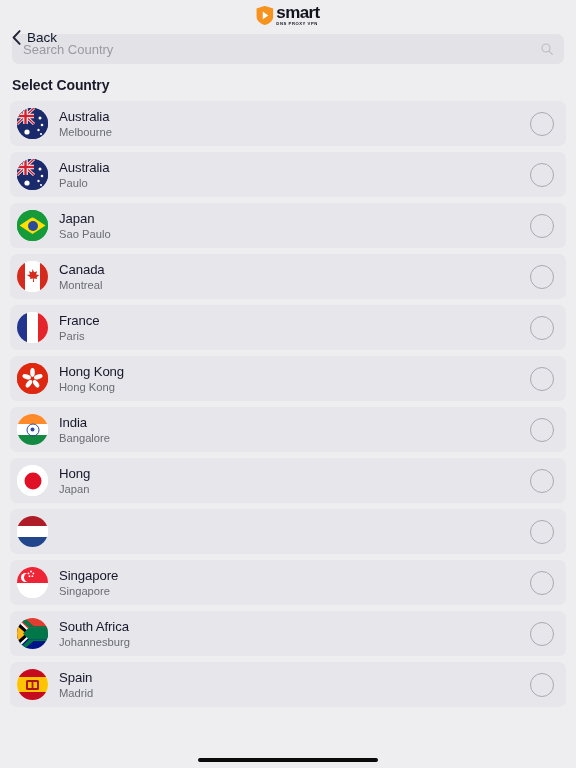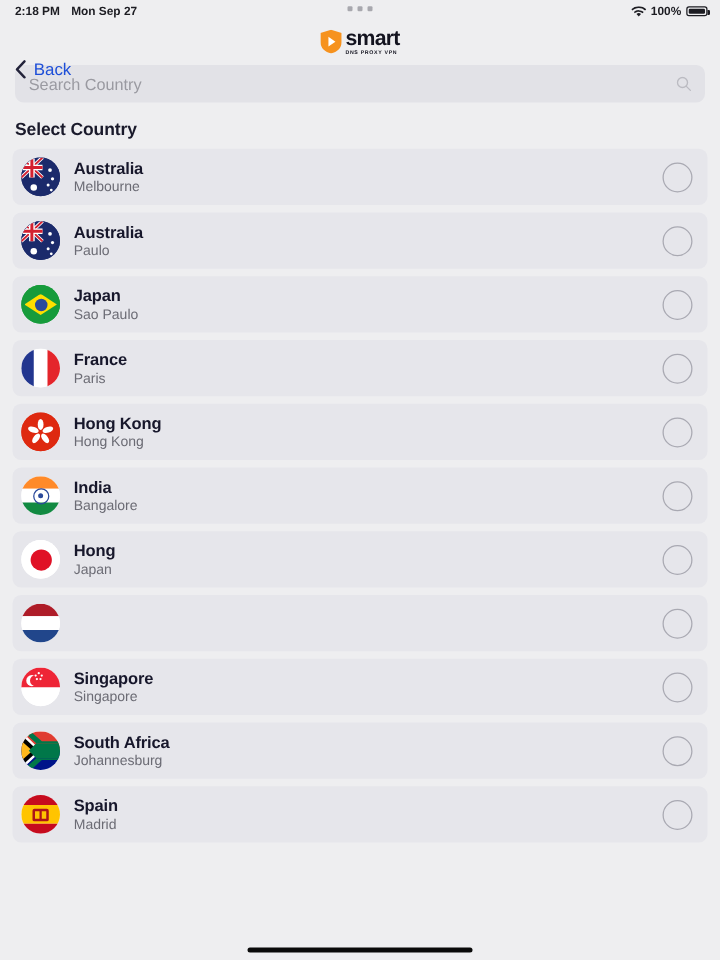--- a/index.html
+++ b/index.html
@@ -24,21 +24,21 @@
   .handle-dots i { width:4px; height:4px; background:#a8a8ae; border-radius:1px; display:block; }
   .wifi-ic { display:block; }
   .batt { width:17px; height:8.5px; border:1px solid #1c1c22; border-radius:2.2px;
     position:relative; padding:1px; }
   .batt::after { content:""; position:absolute; right:-2.6px; top:2.4px; width:1.6px;
     height:3.4px; background:#1c1c22; border-radius:0 1px 1px 0; }
   .batt i { display:block; height:100%; background:#1c1c22; border-radius:1px; }
 
   
   .navbar { height:30px; display:flex; align-items:center; padding:0 12px; position:relative; }
-  .back-btn { display:flex; align-items:center; gap:6px; color:#1d4ed8;
+  .back-btn { display:flex; align-items:center; gap:6px; color:#0f172a;
     font-size:13.5px; cursor:pointer;margin-top:44px; }
   .chev { display:block; }
   .logo { position:absolute; left:50%; top:50%; transform:translate(-50%,-50%);
     display:flex; align-items:center; gap:3px; }
   .logo-shield { width:17px; height:19px; position:relative; }
   .logo-text { display:flex; flex-direction:column; align-items:flex-start; line-height:1; }
   .logo-word { font-size:17px; font-weight:bold; color:#13131f; letter-spacing:-0.6px; }
   .logo-sub { font-size:4.2px; font-weight:bold; color:#13131f; letter-spacing:0.55px; margin-top:1px; }
 
   
@@ -61,21 +61,21 @@
   
   .list { padding:0 10px; }
   .row {
     height:45px; background:#e6e6eb; border-radius:7px;
     display:flex; align-items:center; padding:0 12px 0 7px;
     margin-bottom:6px; cursor:pointer;
   }
   .flag { width:31px; height:31px; border-radius:50%; overflow:hidden;
     flex-shrink:0; position:relative; background:#fff; }
   .labels { margin-left:11px; display:flex; flex-direction:column; justify-content:center; gap:2px; }
-  .country { font-size:13.2px; font-weight:bold; color:#17172b; letter-spacing:-0.1px; }
+  .country { font-size:13.2px; font-weight:normal; color:#17172b; letter-spacing:-0.1px; }
   .city { font-size:11.2px; color:#6b6b74; }
   .radio { margin-left:auto; width:24px; height:24px; border-radius:50%;
     border:1.2px solid #a9a9b2; background:transparent; flex-shrink:0; }
 
   
   .home-ind { position:absolute; bottom:6px; left:50%; transform:translateX(-50%);
     width:180px; height:4px; background:#0a0a0a; border-radius:3px; }
 
   
   .f-layer { position:absolute; inset:0; }
@@ -109,42 +109,20 @@
   .za { background:#fff; }
   .es .top { position:absolute; left:0; right:0; top:0; height:25%; background:#c60b1e; }
   .es .mid { position:absolute; left:0; right:0; top:25%; height:50%; background:#ffc400; }
   .es .bot { position:absolute; left:0; right:0; bottom:0; height:25%; background:#c60b1e; }
 </style>
 </head>
 <body>
 
 <div id="app">
 
-  <div class="statusbar">
-    <div class="sb-left">
-      <span>2:18 PM</span>
-      <span>Mon Sep 27</span>
-    </div>
-    <div class="handle-dots">
-      <i></i>
-        <i></i>
-        <i></i>
-    </div>
-    <div class="sb-right">
-      <svg class="wifi-ic" width="12" height="9" viewBox="0 0 12 9">
-        <path d="M6 8.2 4.2 6.1a2.9 2.9 0 0 1 3.6 0Z" fill="#1c1c22"></path>
-        <path d="M6 4.4c-1.2 0-2.3.45-3.1 1.2l-.85-1A5.6 5.6 0 0 1 6 3.1c1.5 0 2.9.57 3.95 1.5l-.85 1A4.55 4.55 0 0 0 6 4.4Z" fill="#1c1c22"></path>
-        <path d="M6 1.45c-1.95 0-3.75.74-5.05 1.95L0 2.3A8.55 8.55 0 0 1 6 0c2.3 0 4.4.88 6 2.3l-.95 1.1A7.4 7.4 0 0 0 6 1.45Z" fill="#1c1c22"></path>
-      </svg>
-      <span>100%</span>
-      <span class="batt">
-          <i style="width:100%"></i>
-        </span>
-    </div>
-  </div>
 
   <div class="navbar">
     <div class="back-btn">
       <svg class="chev" width="9" height="15" viewBox="0 0 9 15">
         <path d="M7.6 1.1 1.6 7.5l6 6.4" stroke="#23233a" stroke-width="1.9" fill="none" stroke-linecap="round" stroke-linejoin="round"></path>
       </svg>
       <span>Back</span>
     </div>
     <div class="logo">
       <div class="logo-shield">
@@ -227,20 +205,35 @@
           <div class="d"></div>
           <div class="c"></div>
         </div>
         <div class="labels">
           <span class="country">Japan</span>
           <span class="city">Sao Paulo</span>
         </div>
         <div class="radio"></div>
       </div>
       <div class="row">
+        <div class="flag ca">
+          <div class="f-layer ca"></div>
+          <div class="bar" style="left:0"></div>
+          <div class="bar" style="right:0"></div>
+          <svg class="f-layer" viewBox="0 0 31 31">
+            <path d="M15.5 8l1.6 3.3 3-1-1 3.3 3 .5-2.6 2.3.7 1.6-3.4-.6.3 3.6h-1.2l.3-3.6-3.4.6.7-1.6L10 14.1l3-.5-1-3.3 3 1Z" fill="#d52b1e"></path>
+          </svg>
+        </div>
+        <div class="labels">
+          <span class="country">Canada</span>
+          <span class="city">Montreal</span>
+        </div>
+        <div class="radio"></div>
+      </div>
+      <div class="row">
         <div class="flag fr">
           <div class="f-layer" style="background:#fff"></div>
           <div class="s" style="left:0;background:#22368f"></div>
           <div class="s" style="right:0;background:#e4252b"></div>
         </div>
         <div class="labels">
           <span class="country">France</span>
           <span class="city">Paris</span>
         </div>
         <div class="radio"></div>

